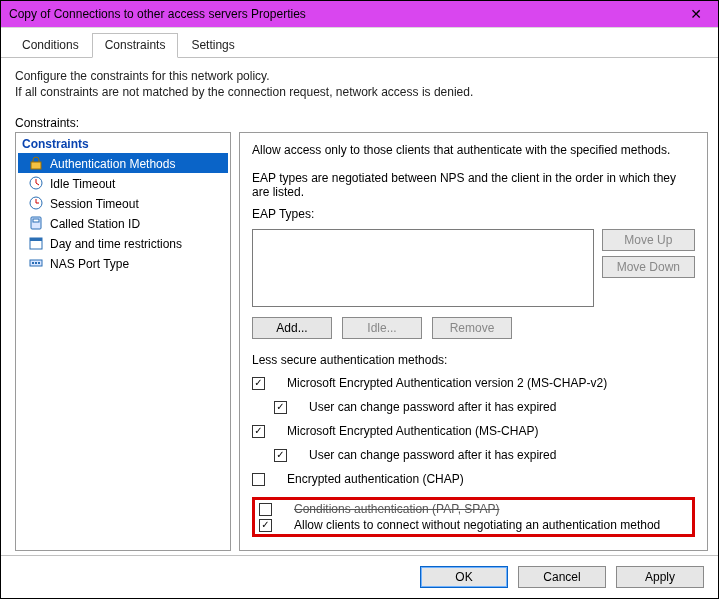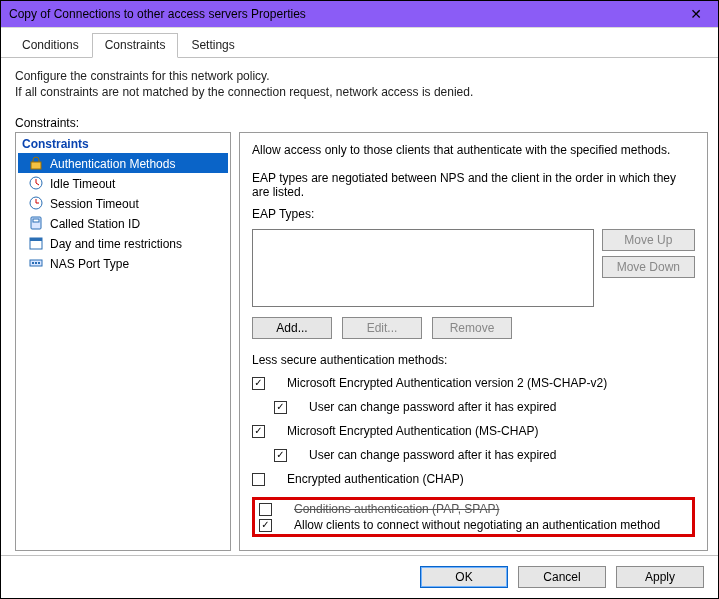--- a/index.html
+++ b/index.html
@@ -13,21 +13,21 @@
     border: 1px solid #000;
     display: flex;
     flex-direction: column;
   }
   .titlebar {
     display: flex;
     align-items: center;
     justify-content: space-between;
     padding: 6px 2px 6px 8px;
     border-bottom: 1px solid #d9d9d9;
-    background: #8b5cf6;
+    background: #d946ef;
   }
   .titlebar .title { color: #000; }
   .close-btn {
     width: 40px;
     text-align: center;
     font-size: 14px;
     line-height: 14px;
     cursor: pointer;
   }
   .tabs {
@@ -228,21 +228,21 @@
     <div class="row">
       <div class="eap-box"></div>
       <div class="eap-side">
         <div class="btn disabled">Move Up</div>
         <div class="btn disabled">Move Down</div>
       </div>
     </div>
 
     <div class="btn-row">
       <div class="btn">Add...</div>
-      <div class="btn disabled">Edit...</div>
+      <div class="btn disabled">Idle...</div>
       <div class="btn disabled">Remove</div>
     </div>
 
     <div class="less-secure">Less secure authentication methods:</div>
 
     <div class="chk-row">
       <span class="chk checked"></span>
       <span>Microsoft Encrypted Authentication version 2 (MS-CHAP-v2)</span>
     </div>
     <div class="chk-row indent">

